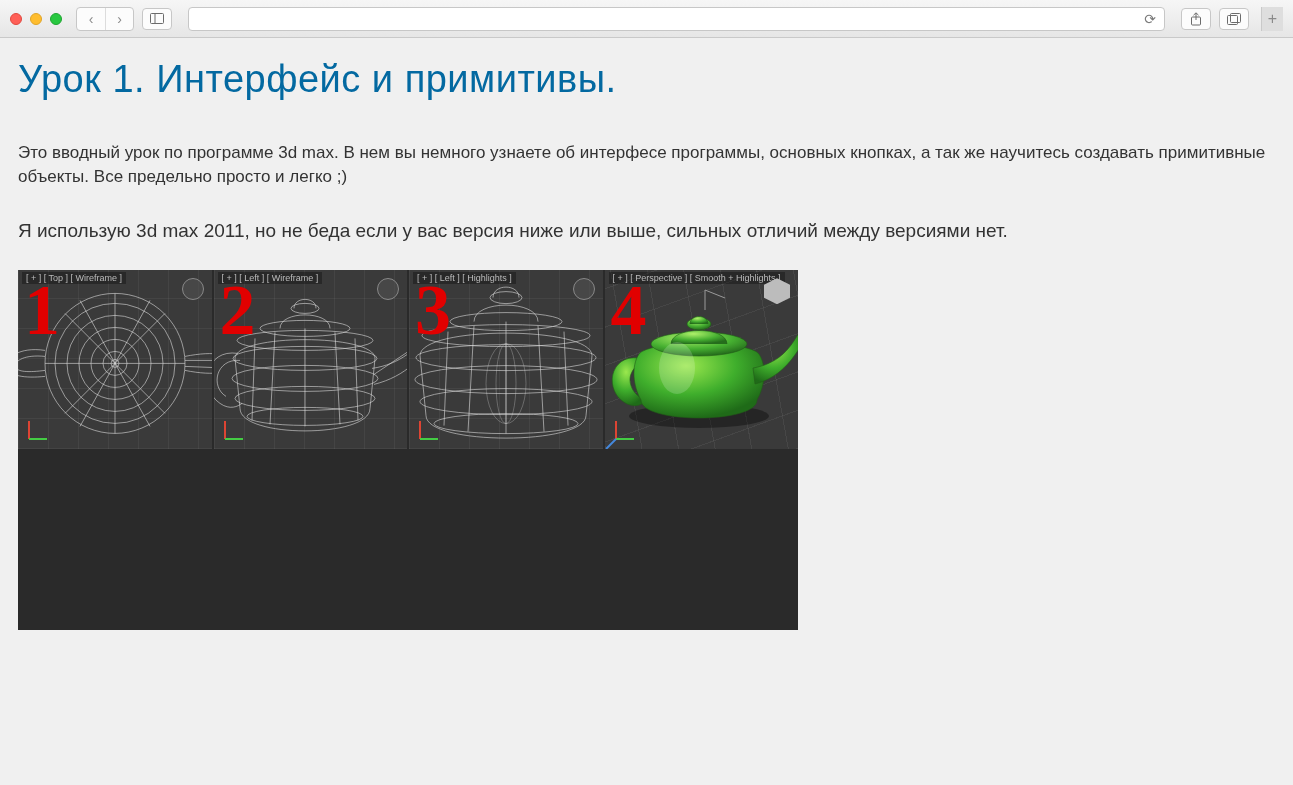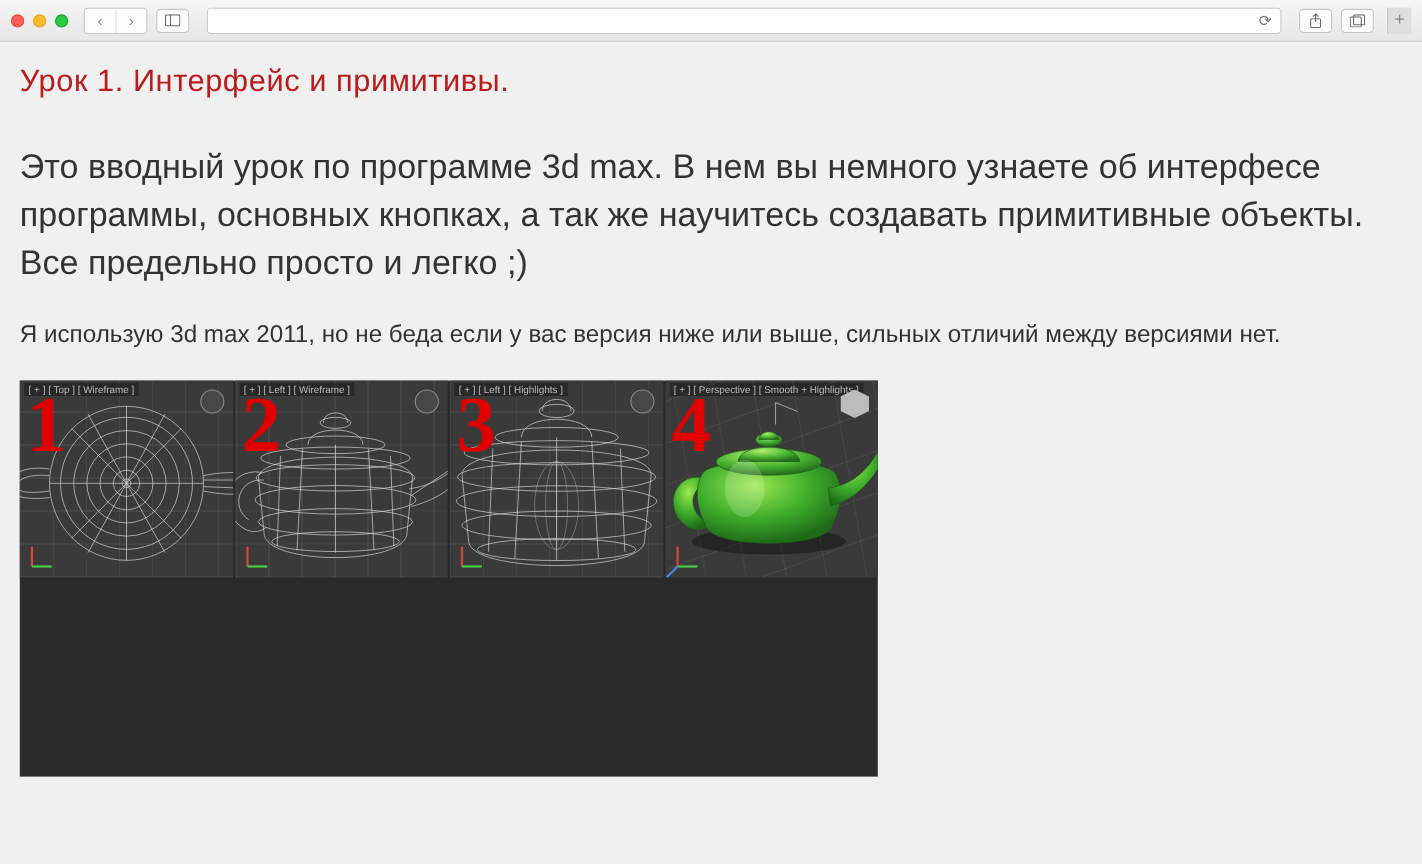--- a/index.html
+++ b/index.html
@@ -81,35 +81,35 @@
 
 
 .page {
   padding: 20px 18px;
   background: #f0f0f0;
   height: calc(100% - 38px);
   overflow-y: auto;
   color: #333;
 }
 .page h1 {
-  font-size: 28px;
+  font-size: 38px;
   font-weight: 300;
-  color: #b91c1c;
+  color: #0369a1;
   margin-bottom: 40px;
   letter-spacing: 0.5px;
 }
 .intro {
-  font-size: 31px;
+  font-size: 17px;
   font-weight: 300;
   line-height: 1.4;
   color: #333;
   margin-bottom: 28px;
 }
 .body-text {
-  font-size: 22px;
+  font-size: 19px;
   font-weight: 300;
   line-height: 1.45;
   color: #333;
   margin-bottom: 26px;
 }
 
 
 .viewports {
   width: 780px;
   height: 360px;

